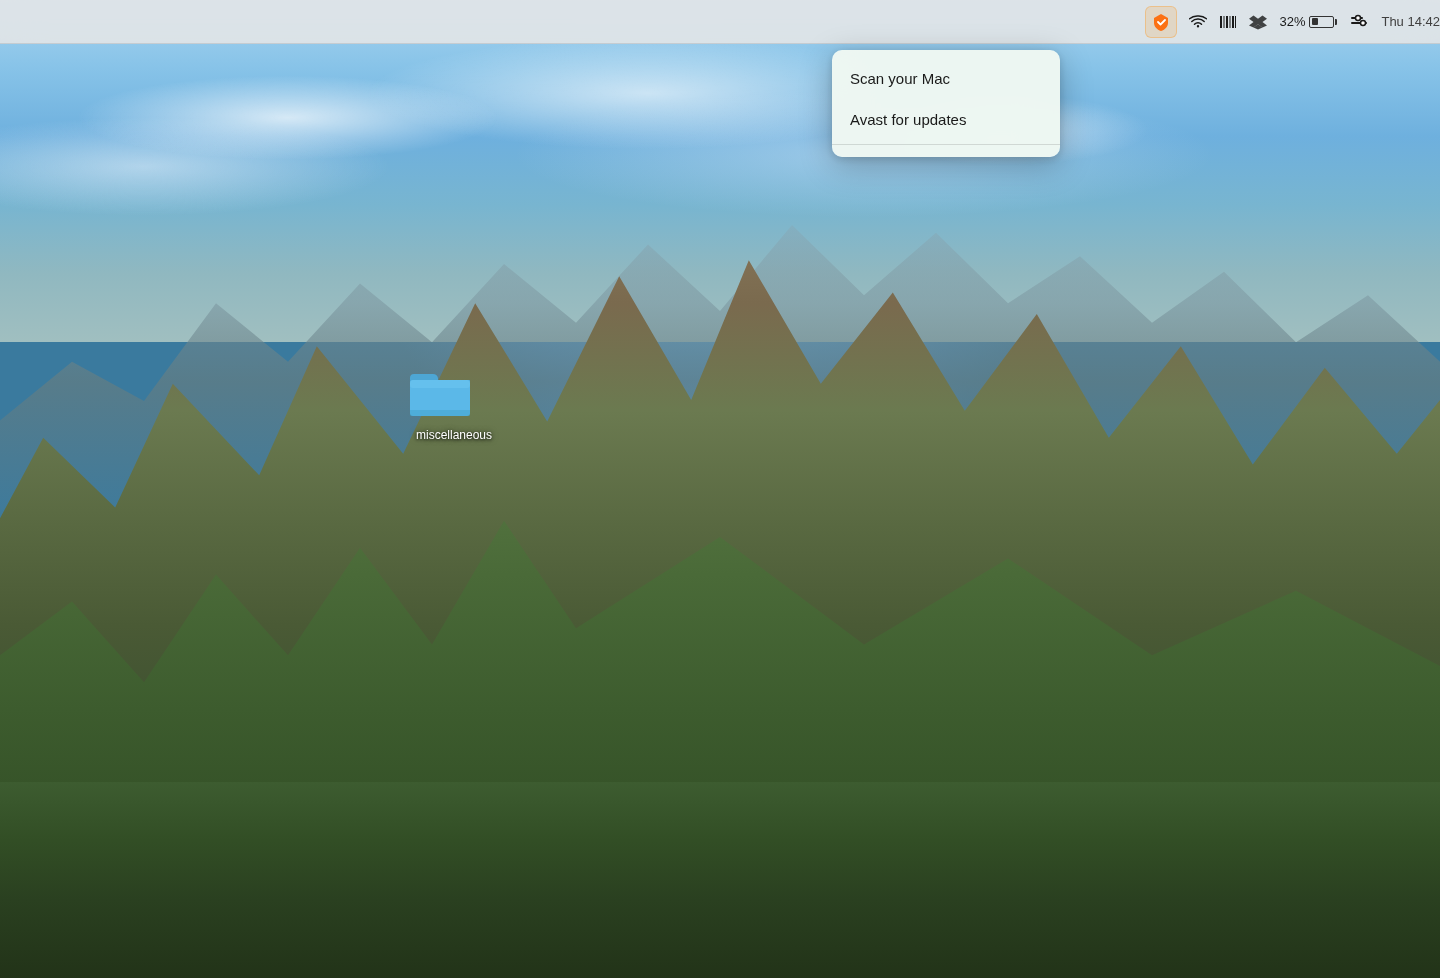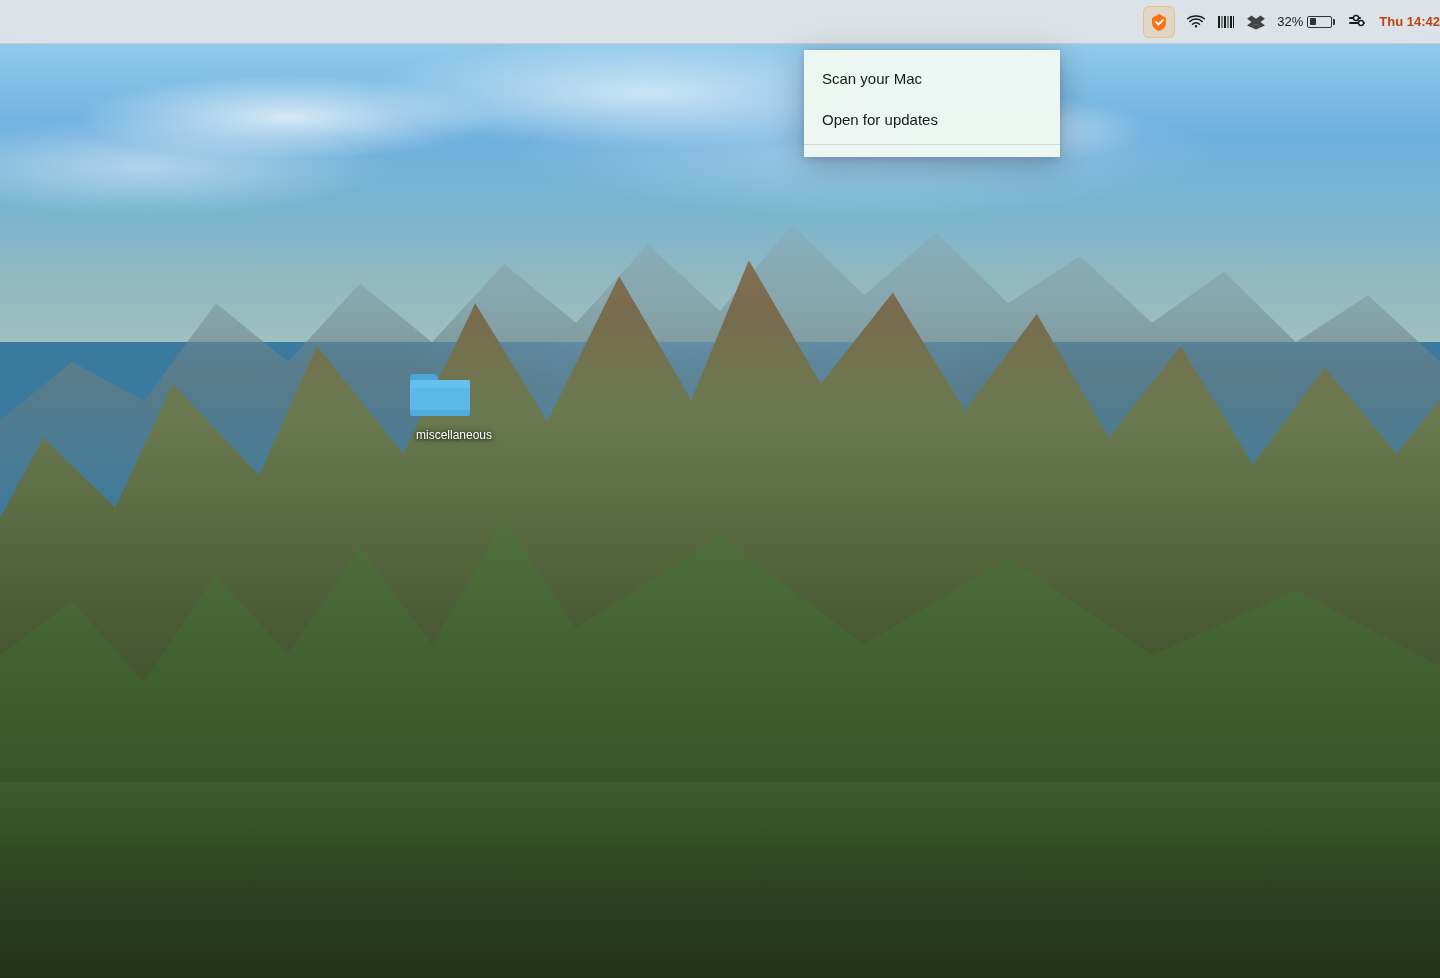--- a/index.html
+++ b/index.html
@@ -229,33 +229,33 @@
     .battery-tip {
       width: 2px;
       height: 6px;
       background: #333;
       border-radius: 0 1px 1px 0;
       margin-left: 1px;
     }
 
     .datetime {
       font-size: 13px;
-      color: #c2410c;
-      font-weight: 700;
+      color: #404040;
+      font-weight: 400;
       white-space: nowrap;
     }
 
     
     .dropdown-menu {
       position: absolute;
       top: 50px;
       right: 380px;
-      width: 256px;
+      width: 228px;
       background: rgba(240, 248, 242, 0.97);
-      border-radius: 0;
+      border-radius: 10px;
       box-shadow: 0 8px 32px rgba(0,0,0,0.25), 0 2px 8px rgba(0,0,0,0.15);
       z-index: 200;
       overflow: hidden;
       backdrop-filter: blur(20px);
     }
 
     .dropdown-menu-inner {
       padding: 8px 0;
     }
 
@@ -404,21 +404,21 @@
 
     <div class="datetime">Thu 14:42</div>
   </div>
 </div>
 
 <div class="dropdown-menu">
 
   <div class="dropdown-menu-inner">
 
     <div class="menu-item">Scan your Mac</div>
-    <div class="menu-item">Open for updates</div>
+    <div class="menu-item">Avast for updates</div>
 
     <div class="menu-divider"></div>
 
   </div>
 </div>
 
 <div class="desktop-icon">
   <div class="folder-icon-wrapper">
     <svg class="folder-svg" viewBox="0 0 70 60" fill="none" xmlns="http://www.w3.org/2000/svg">
 

